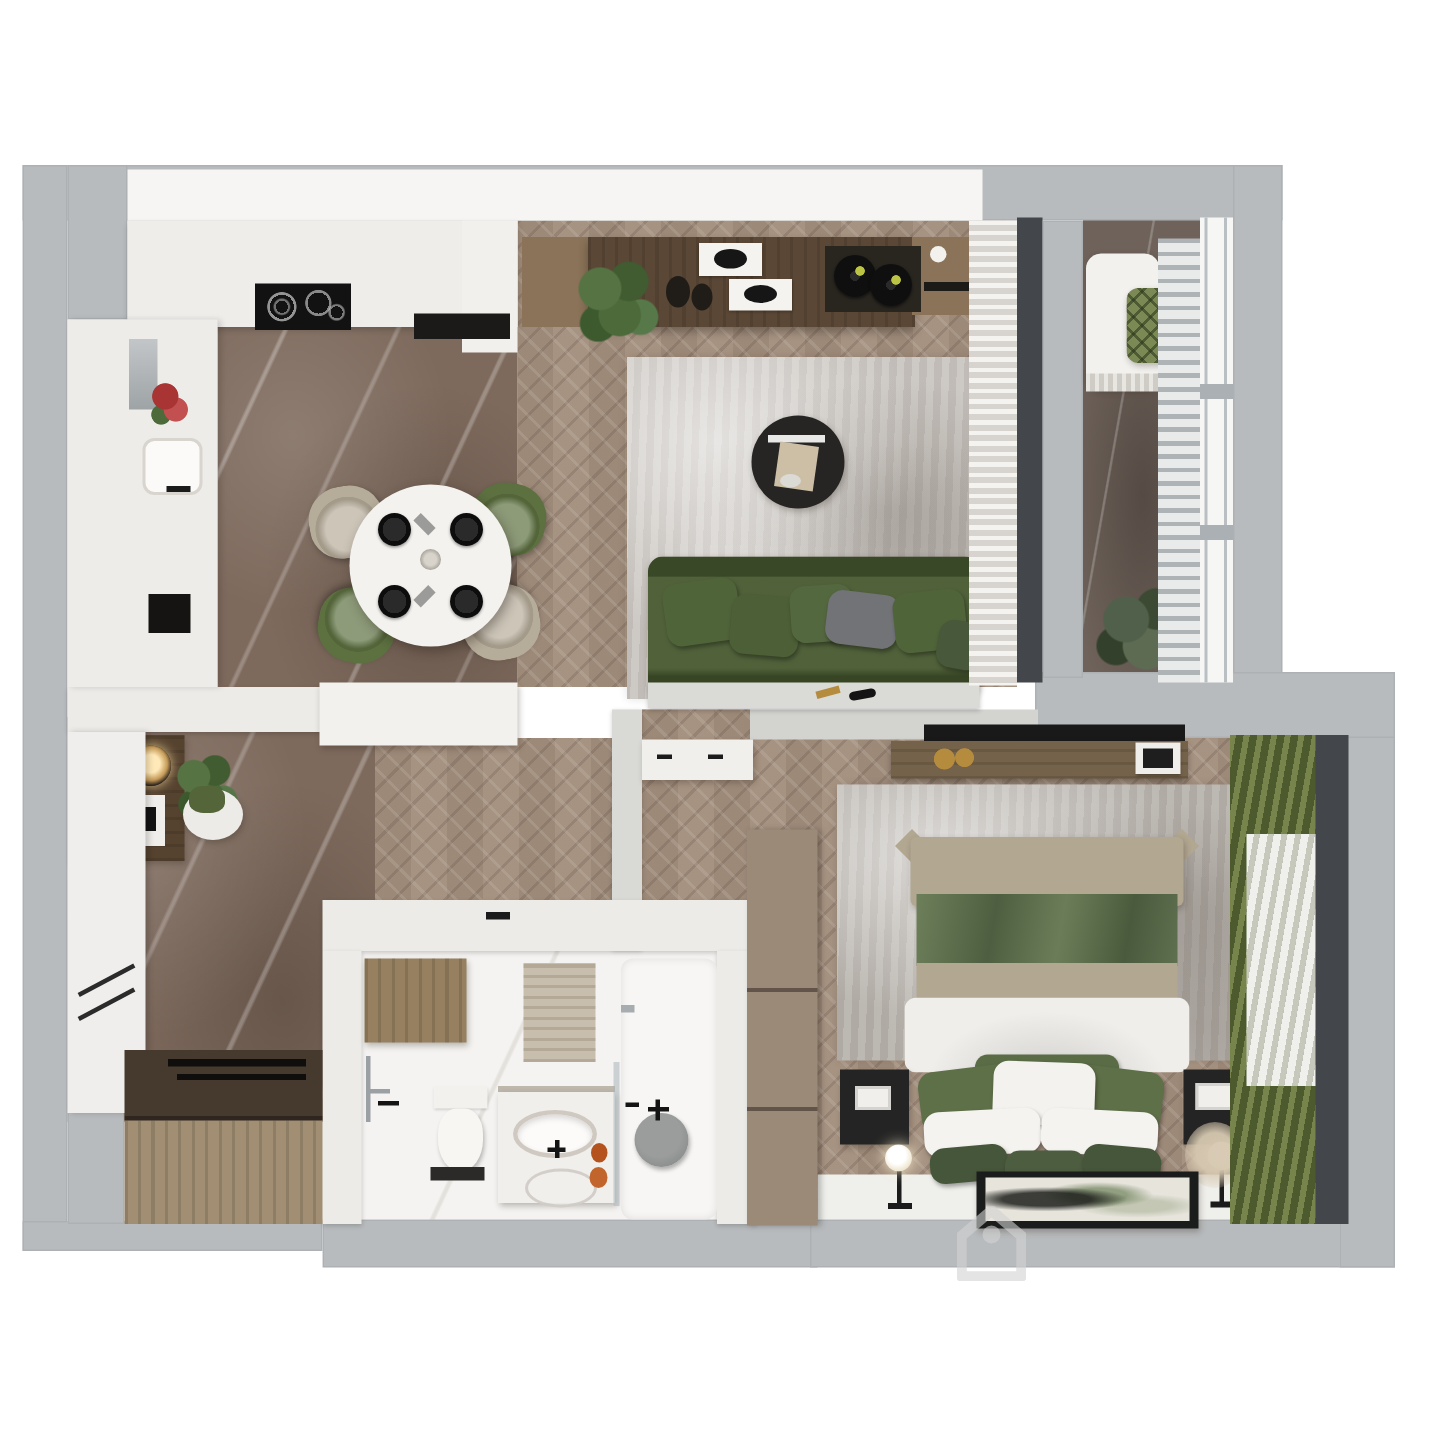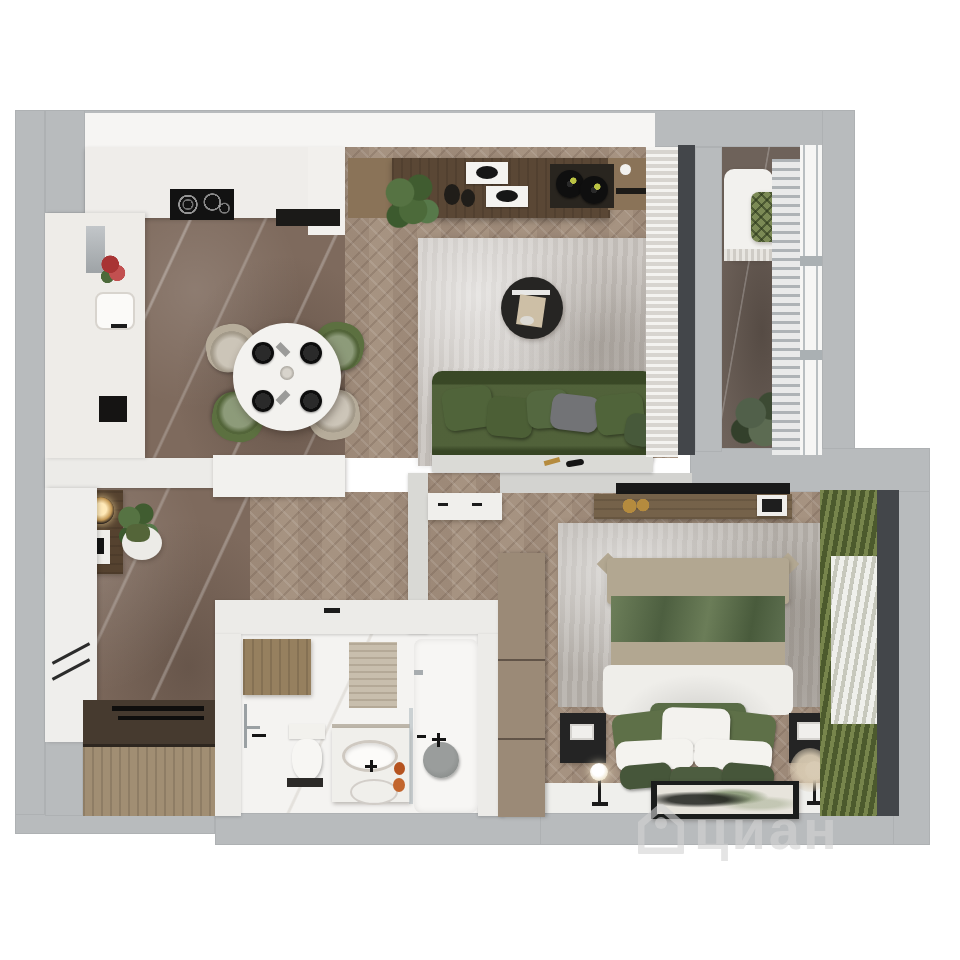--- a/index.html
+++ b/index.html
@@ -307,16 +307,15 @@
   <div class="abs" style="left:423px;top:742px;width:36px;height:36px;border-radius:50%;background:radial-gradient(circle at 45% 40%,#9a9d9c 0 50%,#7e8280);box-shadow:1px 2px 3px rgba(0,0,0,.3)"></div>
   <div class="abs" style="left:432px;top:738px;width:14px;height:3px;background:#141414"></div>
   <div class="abs" style="left:437px;top:733px;width:3px;height:14px;background:#141414"></div>
   <div class="abs" style="left:417px;top:735px;width:9px;height:3px;background:#141414"></div>
 
   <div id="watermark" class="abs" style="left:638px;top:798px;width:240px;height:62px">
     <svg width="46" height="50" viewBox="0 0 46 50" aria-hidden="true">
       <path d="M23 3 L43 20 V47 H3 V20 Z" fill="none" stroke="currentColor" stroke-width="7" stroke-linejoin="round"></path>
       <circle cx="23" cy="19" r="6" fill="currentColor"></circle>
     </svg>
-    <span>циан</span>
   </div>
 
 </div>
 
 </body></html>

